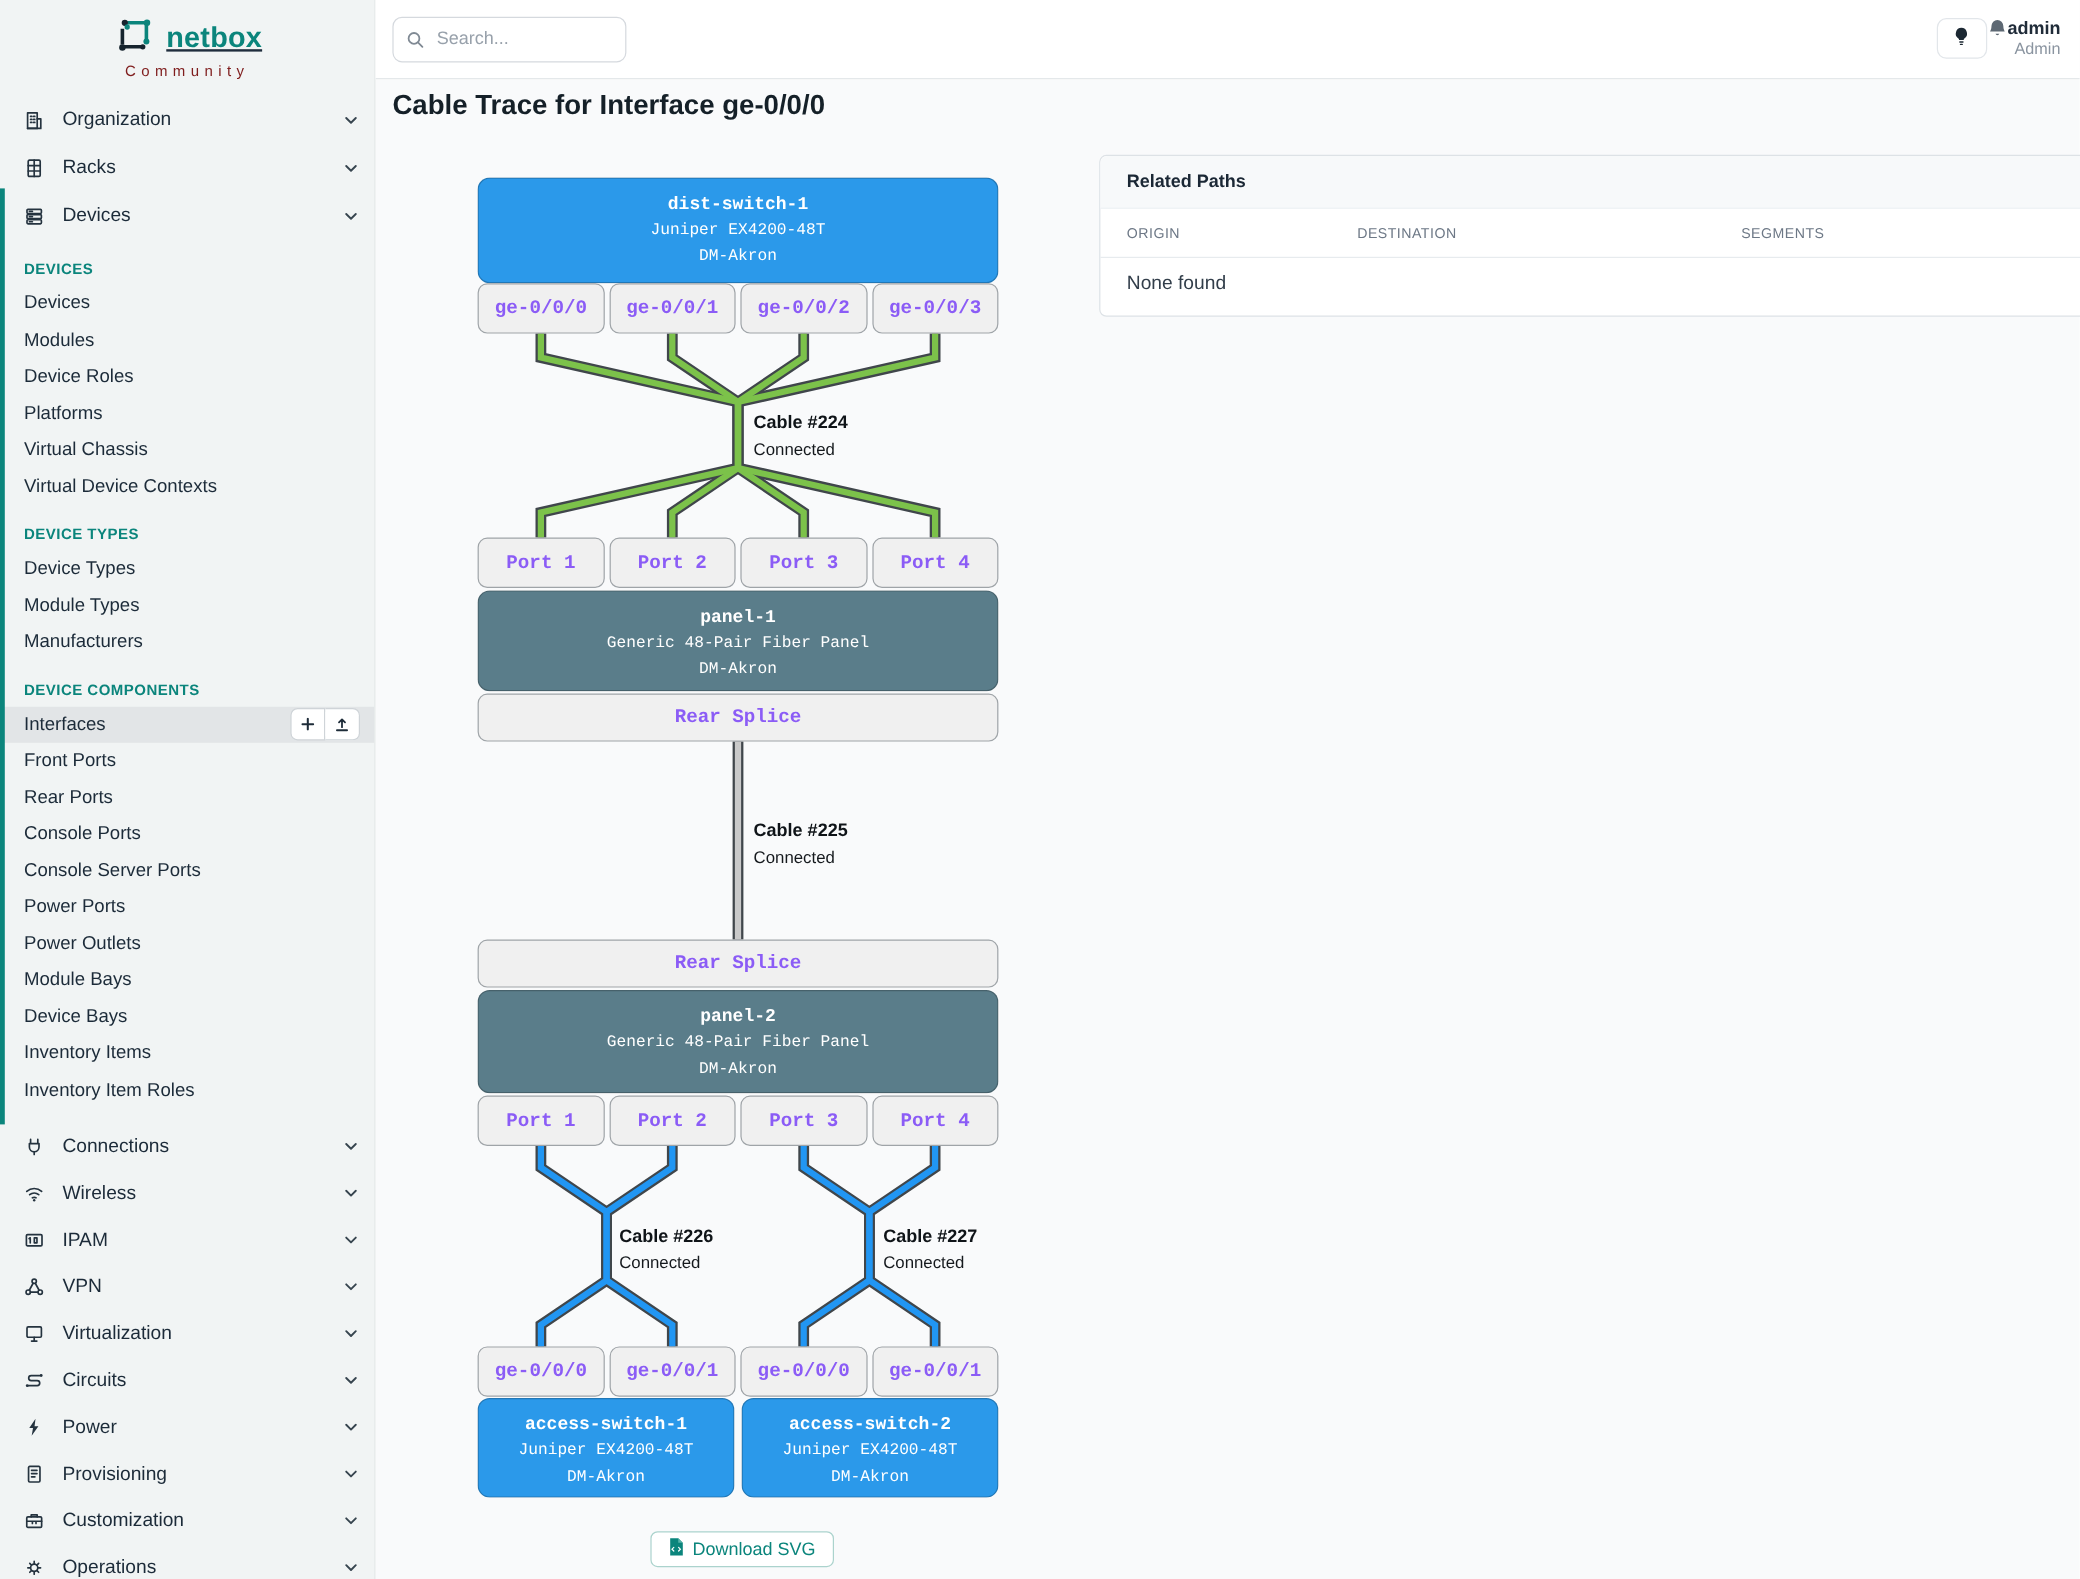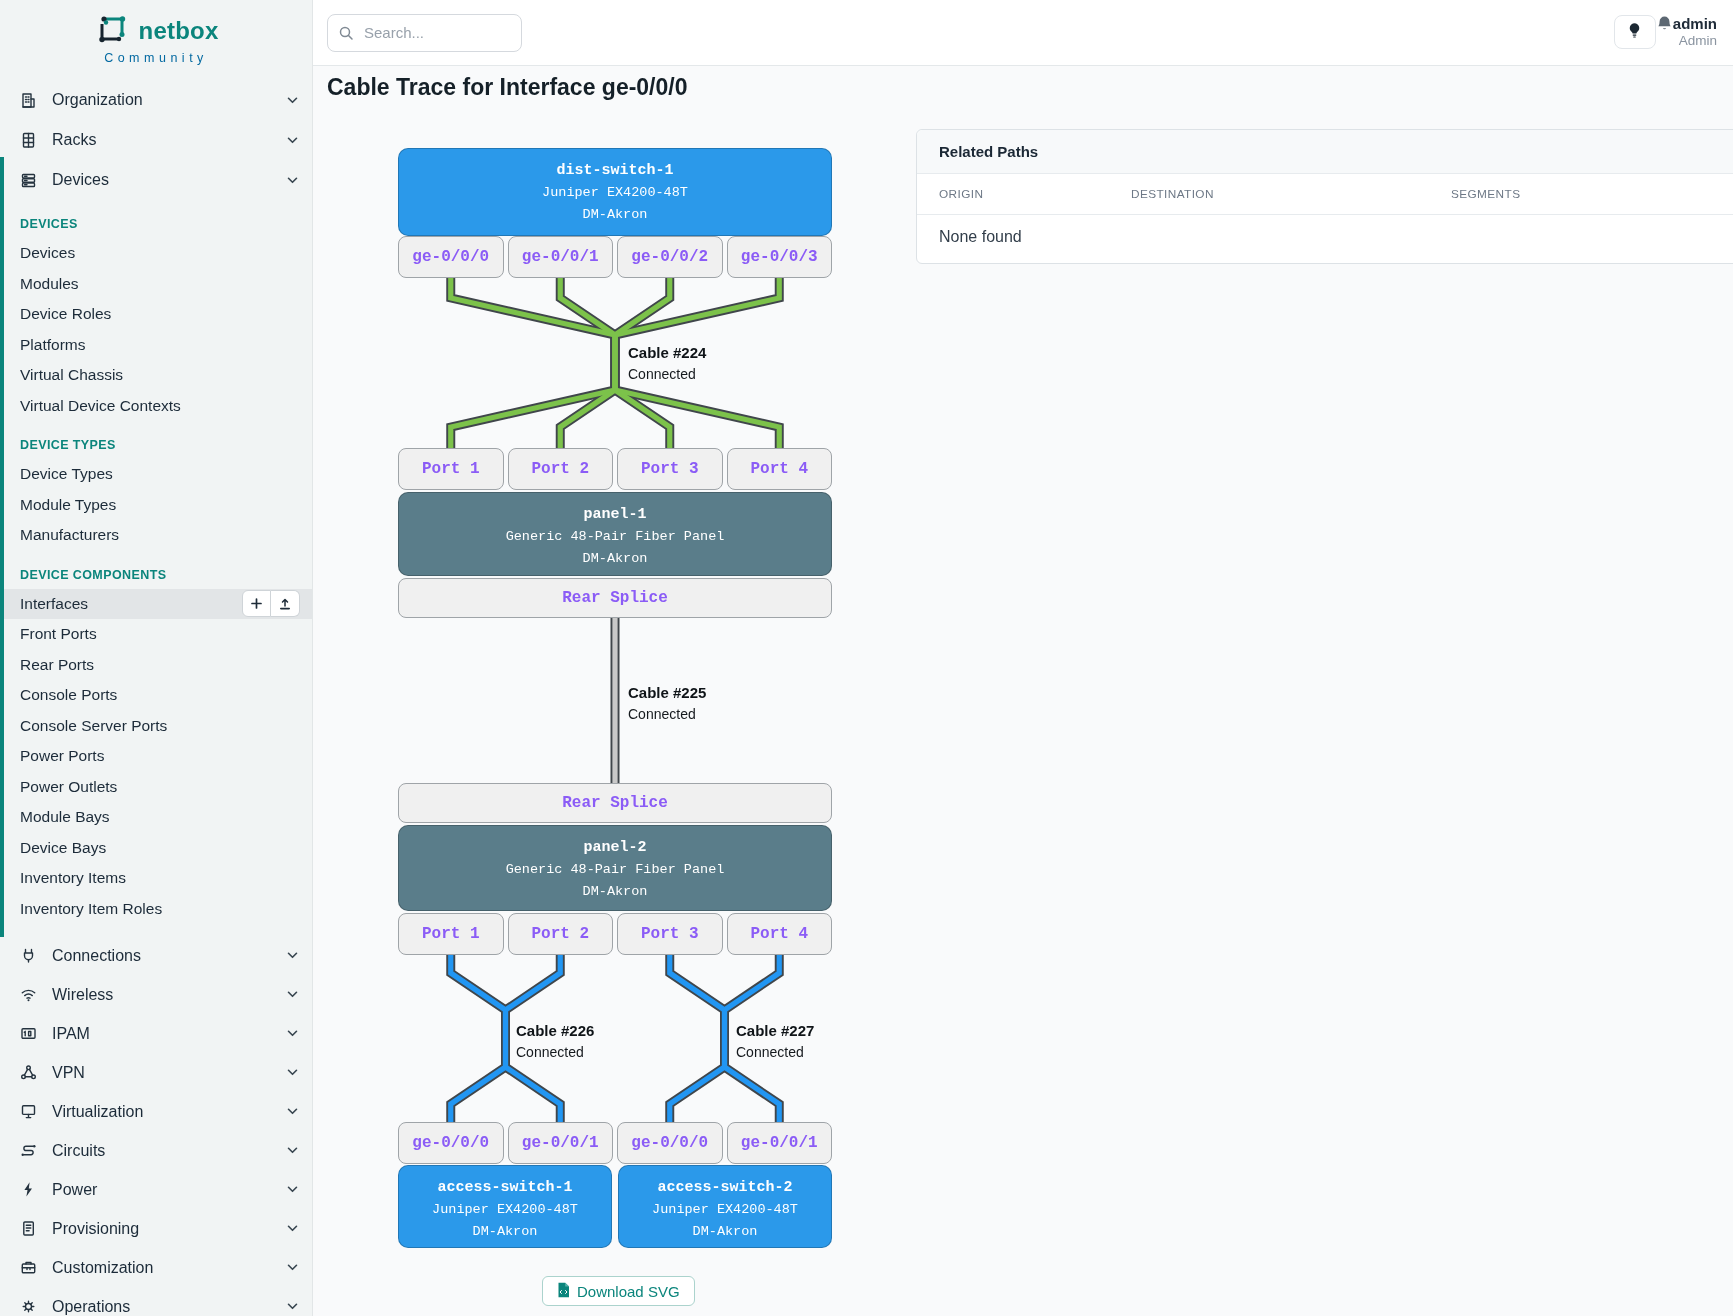--- a/index.html
+++ b/index.html
@@ -5,23 +5,23 @@
   * { margin:0; padding:0; box-sizing:border-box; }
   html,body { width:1733px; height:1316px; overflow:hidden; background:#fff;
     font-family:"Liberation Sans", sans-serif; color:#1f2d3d; }
 
   
   .sidebar { position:absolute; left:0; top:0; width:313px; height:1316px;
     background:#f1f4f4; border-right:1px solid #e2e6e7; overflow:hidden; }
   .accent-bar { position:absolute; left:0; top:157px; width:4px; height:780px;
     background:#0b857c; z-index:3; }
   .logo-block { height:80px; padding-top:13px; text-align:center; }
-  .logo-row { display:flex; align-items:center; justify-content:center; gap:9px; cursor:pointer; }
+  .logo-row { display:flex; align-items:center; justify-content:center; gap:9px; cursor:pointer;text-decoration:underline; }
   .logo-text { font-size:24px; font-weight:800; color:#0b857c; letter-spacing:0.2px; }
-  .logo-sub { margin-top:2px; font-size:12.5px; letter-spacing:4.5px; color:#0369a1; font-weight:500; }
+  .logo-sub { margin-top:2px; font-size:12.5px; letter-spacing:4.5px; color:#7f1d1d; font-weight:500; }
 
   .side-top { height:40px; display:flex; align-items:center; padding-left:20px; cursor:pointer; }
   .side-top .ticon { width:17px; height:17px; margin-right:15px; display:flex; align-items:center; }
   .side-top .tlabel { font-size:16px; color:#1c2b39; }
   .chev { margin-left:auto; margin-right:14px; display:flex; }
 
   .side-section-header { margin-top:10px; height:28px; display:flex; align-items:center;
     padding-left:20px; font-size:12.5px; font-weight:700; letter-spacing:0.4px; color:#0b857c; }
   .side-sub { height:30.5px; display:flex; align-items:center; padding-left:20px;
     font-size:15.5px; color:#1c2b39; cursor:pointer; position:relative; }

